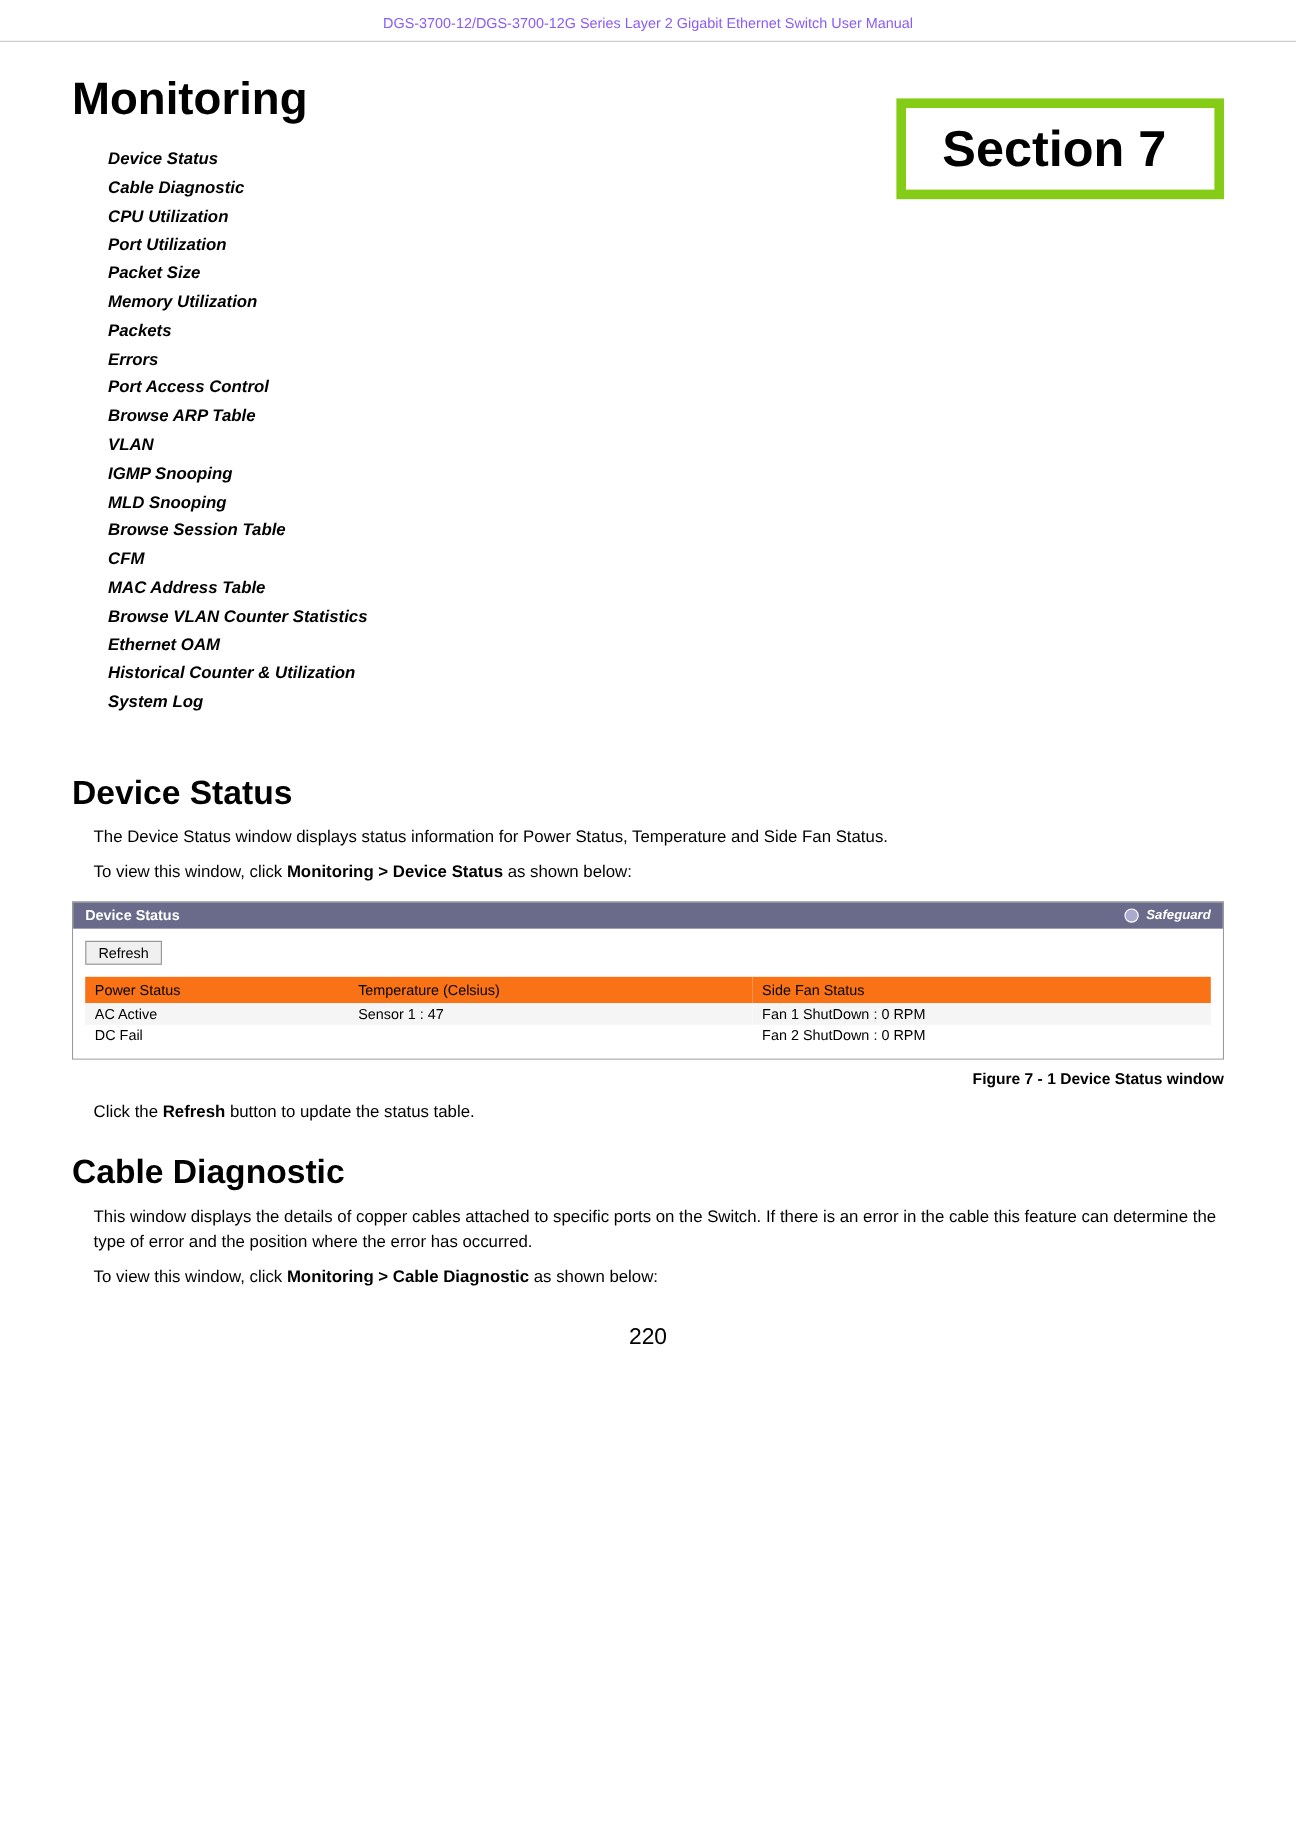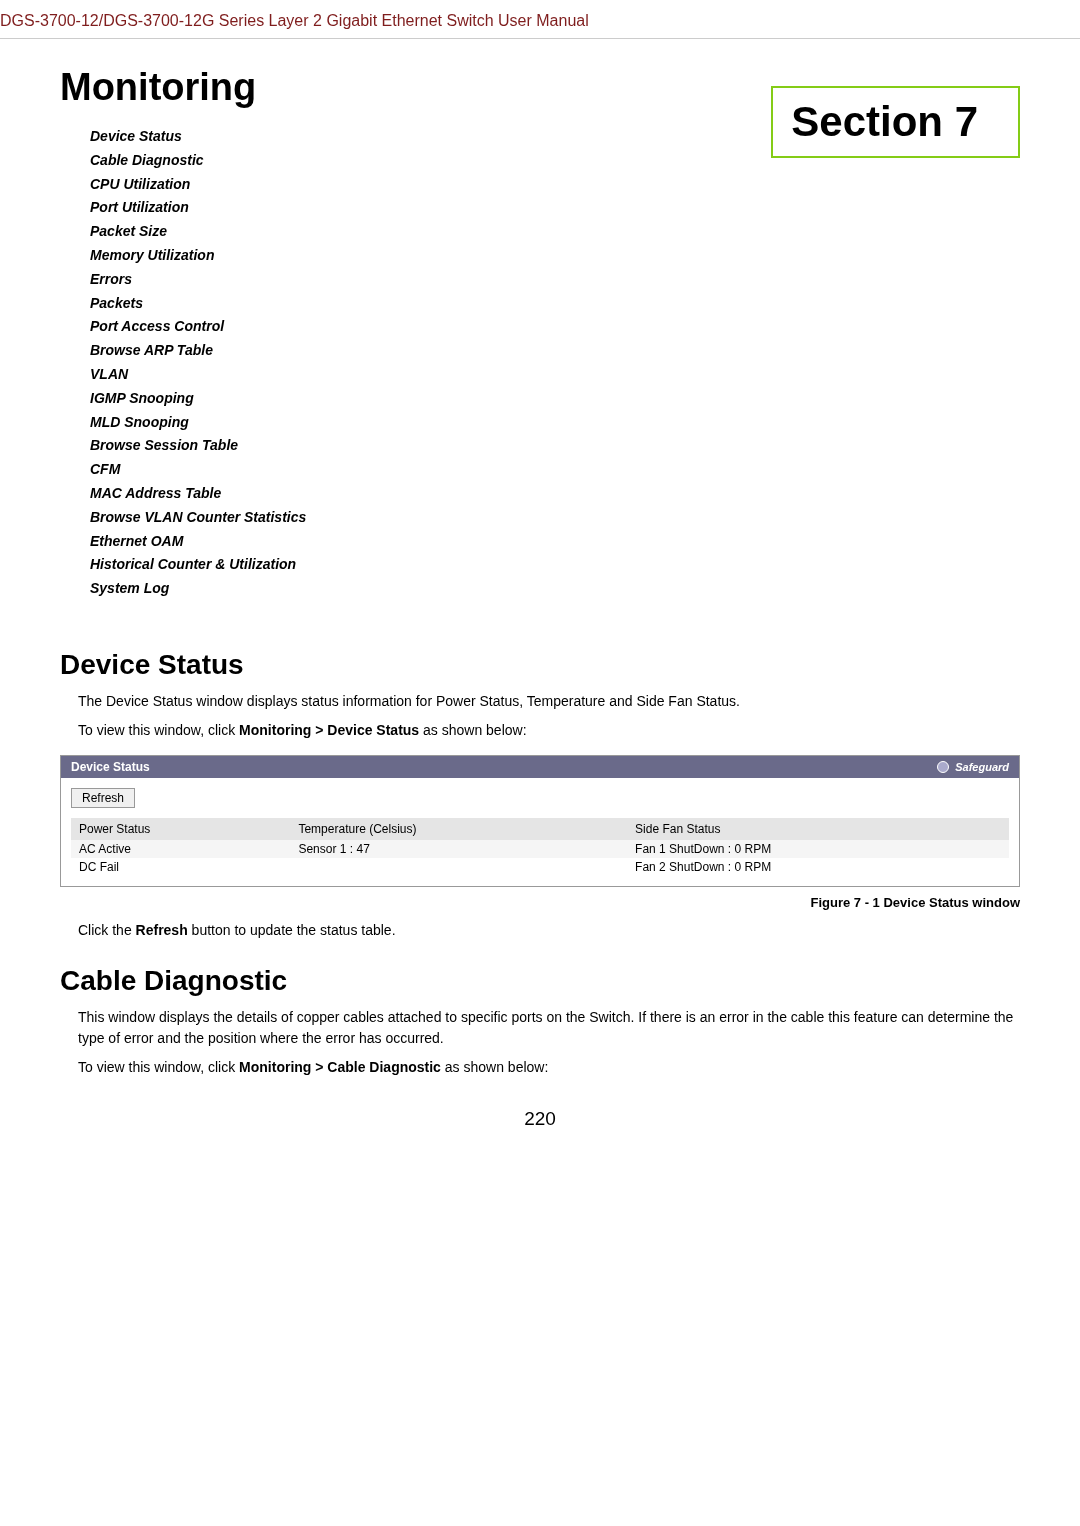--- a/index.html
+++ b/index.html
@@ -6,34 +6,35 @@
     body {
       font-family: Arial, sans-serif;
       font-size: 14px;
       background: #fff;
       color: #000;
       width: 1080px;
       min-height: 1526px;
     }
 
     .header-bar {
+      text-align: center;
       padding: 12px 0 8px 0;
-      font-size: 16px;
-      color: #7f1d1d;
+      font-size: 12px;
+      color: #8b5cf6;
       border-bottom: 1px solid #ccc;
     }
 
     .page-content {
       padding: 0 60px;
     }
 
     .section-box {
       float: right;
-      border: 2px solid #84cc16;
-      padding: 10px 40px 10px 18px;
+      border: 8px solid #84cc16;
+      padding: 10px 40px 10px 30px;
       margin-top: 20px;
       margin-bottom: 10px;
     }
 
     .section-box h1 {
       font-size: 42px;
       font-weight: bold;
       font-family: Arial, sans-serif;
     }
 
@@ -124,21 +125,21 @@
       display: inline-block;
     }
 
     .ds-table {
       width: 100%;
       border-collapse: collapse;
       font-size: 12px;
     }
 
     .ds-table thead tr {
-      background: #e5e5e5;
+      background: #f97316;
     }
 
     .ds-table thead th {
       padding: 4px 8px;
       text-align: left;
       font-weight: normal;
       border: none;
     }
 
     .ds-table tbody tr td {
@@ -200,22 +201,22 @@
 
     <div class="page-title">Monitoring</div>
 
     <ul class="toc-list">
     <li>Device Status</li>
         <li>Cable Diagnostic</li>
         <li>CPU Utilization</li>
         <li>Port Utilization</li>
         <li>Packet Size</li>
         <li>Memory Utilization</li>
+        <li>Packets</li>
         <li>Errors</li>
-        <li>Packets</li>
         <li>Port Access Control</li>
         <li>Browse ARP Table</li>
         <li>VLAN</li>
         <li>IGMP Snooping</li>
         <li>MLD Snooping</li>
         <li>Browse Session Table</li>
         <li>CFM</li>
         <li>MAC Address Table</li>
         <li>Browse VLAN Counter Statistics</li>
         <li>Ethernet OAM</li>

